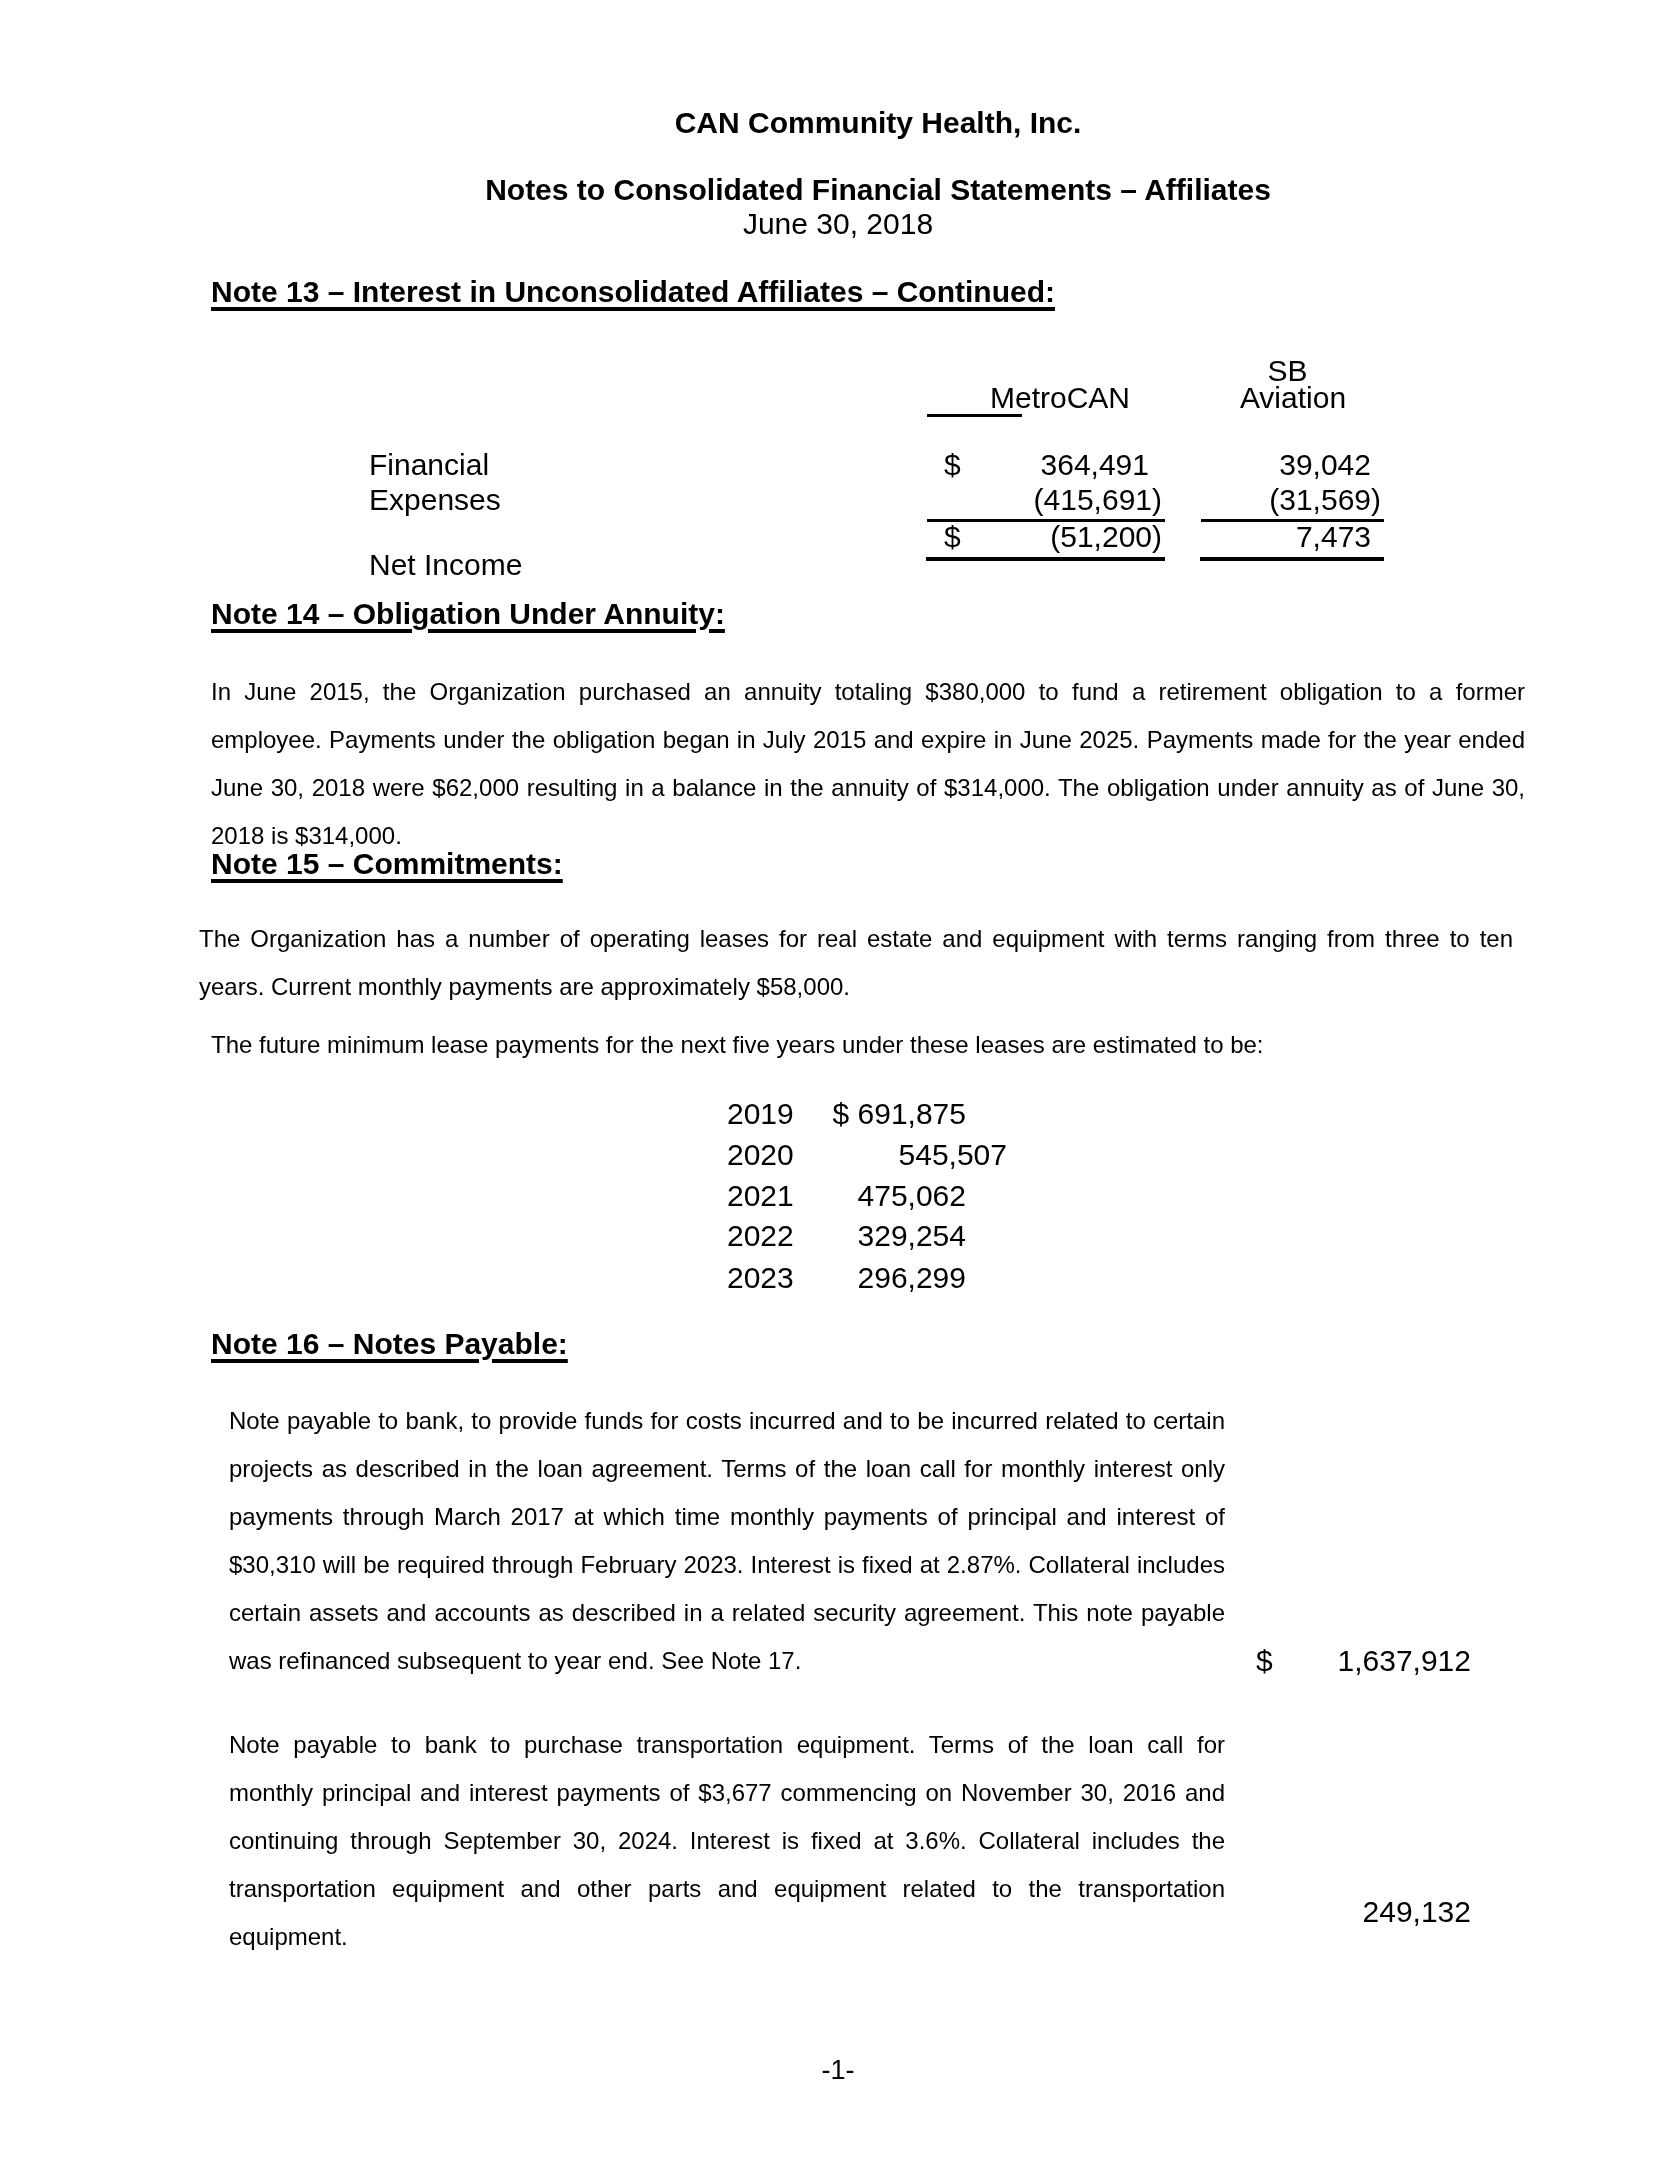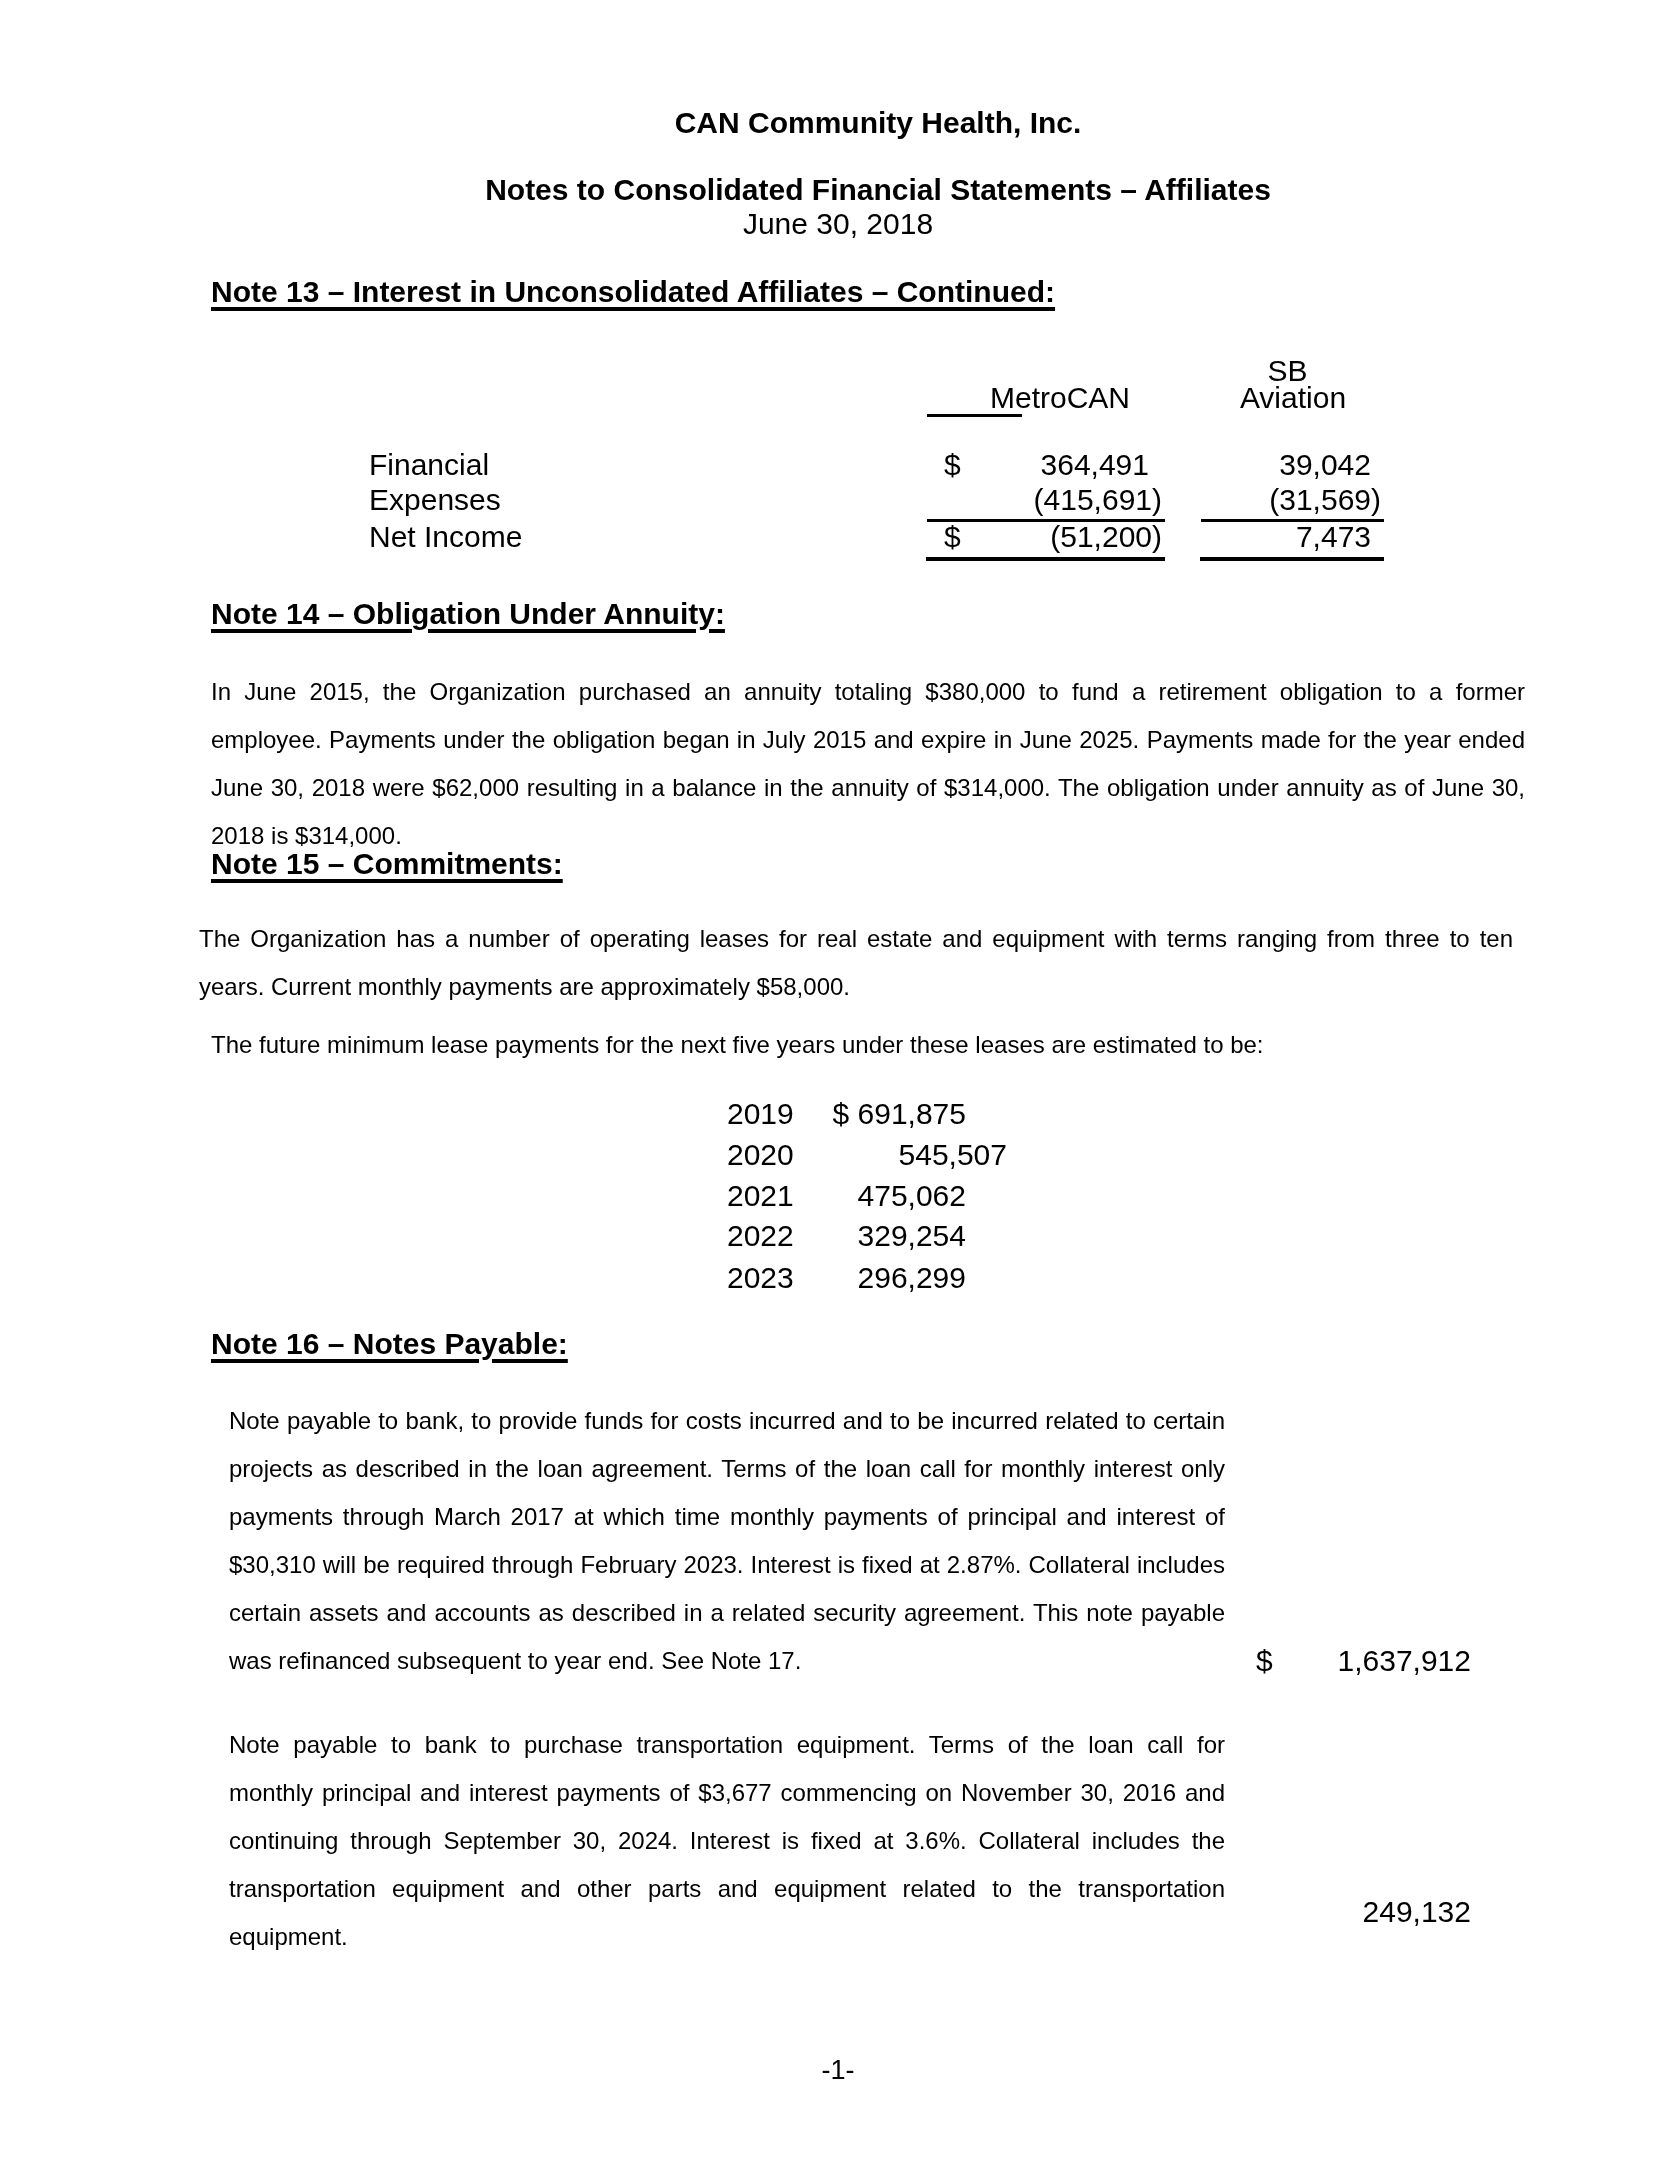--- a/index.html
+++ b/index.html
@@ -39,21 +39,21 @@
   <div class="abs num" style="left:944px; top:448px;">$</div>
   <div class="abs num right" style="left:991px; width:158px; top:448px;">364,491</div>
   <div class="abs num right" style="left:1213px; width:158px; top:448px;">39,042</div>
 
   <div class="abs num" style="left:369px; top:483px;">Expenses</div>
   <div class="abs num right" style="left:991px; width:171px; top:483px;">(415,691)</div>
   <div class="abs num right" style="left:1213px; width:168px; top:483px;">(31,569)</div>
   <div class="rule" style="left:927px; top:519px; width:238px;"></div>
   <div class="rule" style="left:1201px; top:519px; width:183px;"></div>
 
-  <div class="abs num" style="left:369px; top:520px;">Net Income</div>
+  <div class="abs num" style="left:369px; top:548px;">Net Income</div>
   <div class="abs num" style="left:944px; top:520px;">$</div>
   <div class="abs num right" style="left:991px; width:171px; top:520px;">(51,200)</div>
   <div class="abs num right" style="left:1213px; width:158px; top:520px;">7,473</div>
   <div class="dbl" style="left:926px; top:557px; width:239px;"></div>
   <div class="dbl" style="left:1200px; top:557px; width:184px;"></div>
 </div>
 
 <div class="abs heading" style="left:211px; top:597px;">Note 14 – Obligation Under Annuity:</div>
 <div class="abs body-text" style="left:211px; top:668px; width:1314px;">In June 2015, the Organization purchased an annuity totaling $380,000 to fund a retirement obligation to a former employee.  Payments under the obligation began in July 2015 and expire in June 2025.  Payments made for the year ended June 30, 2018  were $62,000 resulting in a balance in the annuity of $314,000.  The obligation under annuity as of June 30, 2018 is $314,000.</div>
 

